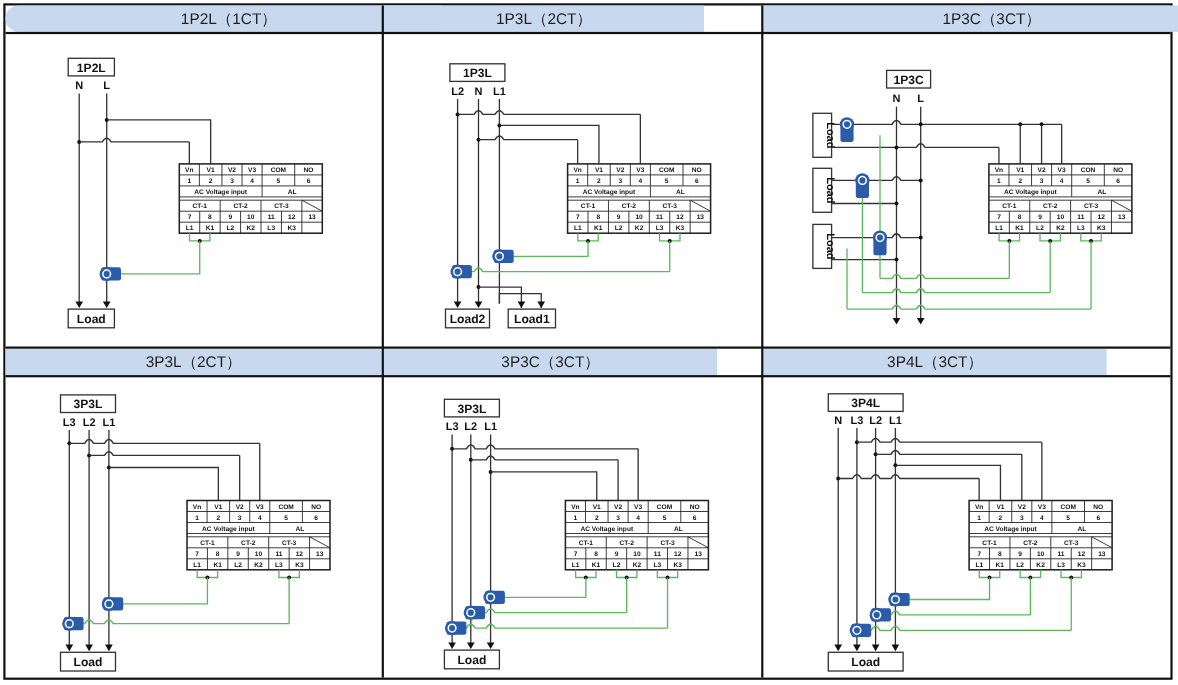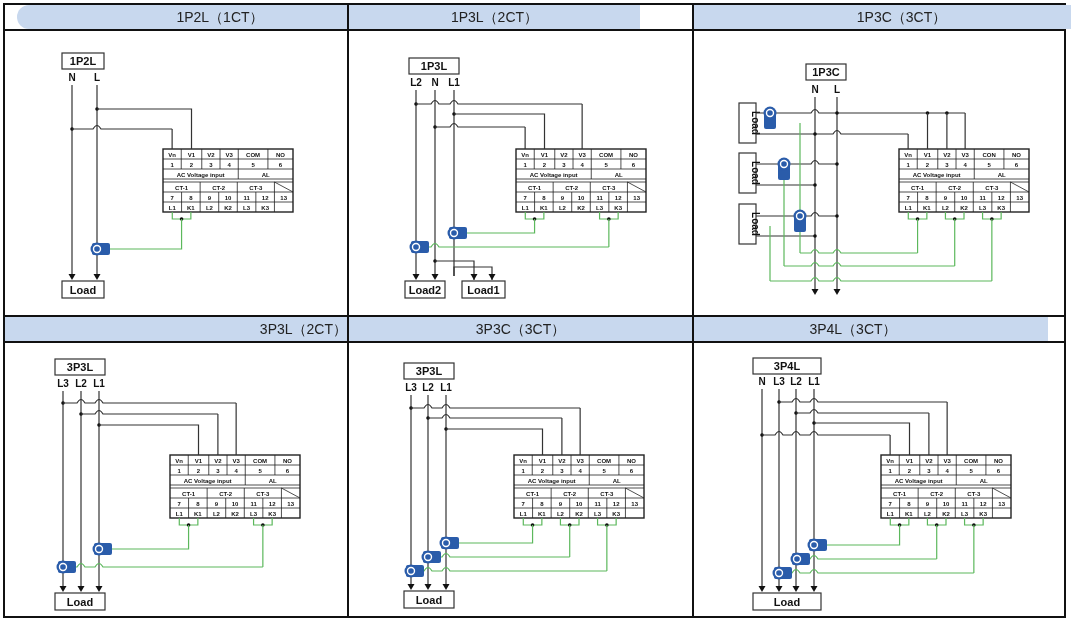--- a/index.html
+++ b/index.html
@@ -9,26 +9,26 @@
   .vline{position:absolute;width:2px;background:#111;}
   .hline{position:absolute;height:2px;background:#111;}
   svg{position:absolute;overflow:visible;}
   svg text{font-family:"Liberation Sans",sans-serif;}
 </style>
 </head>
 <body>
 
 <div id="grid">
 
-  <div class="hdr" style="left:12px;top:0;width:406px;border-radius:12px;">1P2L（1CT）</div>
+  <div class="hdr" style="left:0;top:0;width:406px;border-radius:12px;">1P2L（1CT）</div>
   <div class="hdr" style="left:344px;top:0;width:291px;">1P3L（2CT）</div>
   <div class="hdr" style="left:689px;top:0;width:415px;">1P3C（3CT）</div>
-  <div class="hdr" style="left:0;top:312px;width:342px;text-align:right;">3P3L（2CT）</div>
-  <div class="hdr" style="left:344px;top:312px;width:343px;">3P3C（3CT）</div>
-  <div class="hdr" style="left:653px;top:312px;width:390px;">3P4L（3CT）</div>
+  <div class="hdr" style="left:0;top:312px;width:342px;">3P3L（2CT）</div>
+  <div class="hdr" style="left:344px;top:312px;width:303px;">3P3C（3CT）</div>
+  <div class="hdr" style="left:689px;top:312px;width:312px;">3P4L（3CT）</div>
 
   <div class="hline" style="left:0;top:24px;width:1059px;"></div>
   <div class="hline" style="left:0;top:310px;width:1059px;"></div>
   <div class="hline" style="left:0;top:336px;width:1059px;"></div>
   <div class="vline" style="left:342px;top:0;height:611px;"></div>
   <div class="vline" style="left:687px;top:0;height:611px;"></div>
 
   <svg id="p0" style="left:0;top:26px;" width="342" height="284">
       <rect x="57" y="22" width="42" height="16" fill="#fff" stroke="#333" stroke-width="1.2"></rect>
       <text x="78" y="34" font-size="11" font-weight="bold" text-anchor="middle" fill="#111">1P2L</text>

